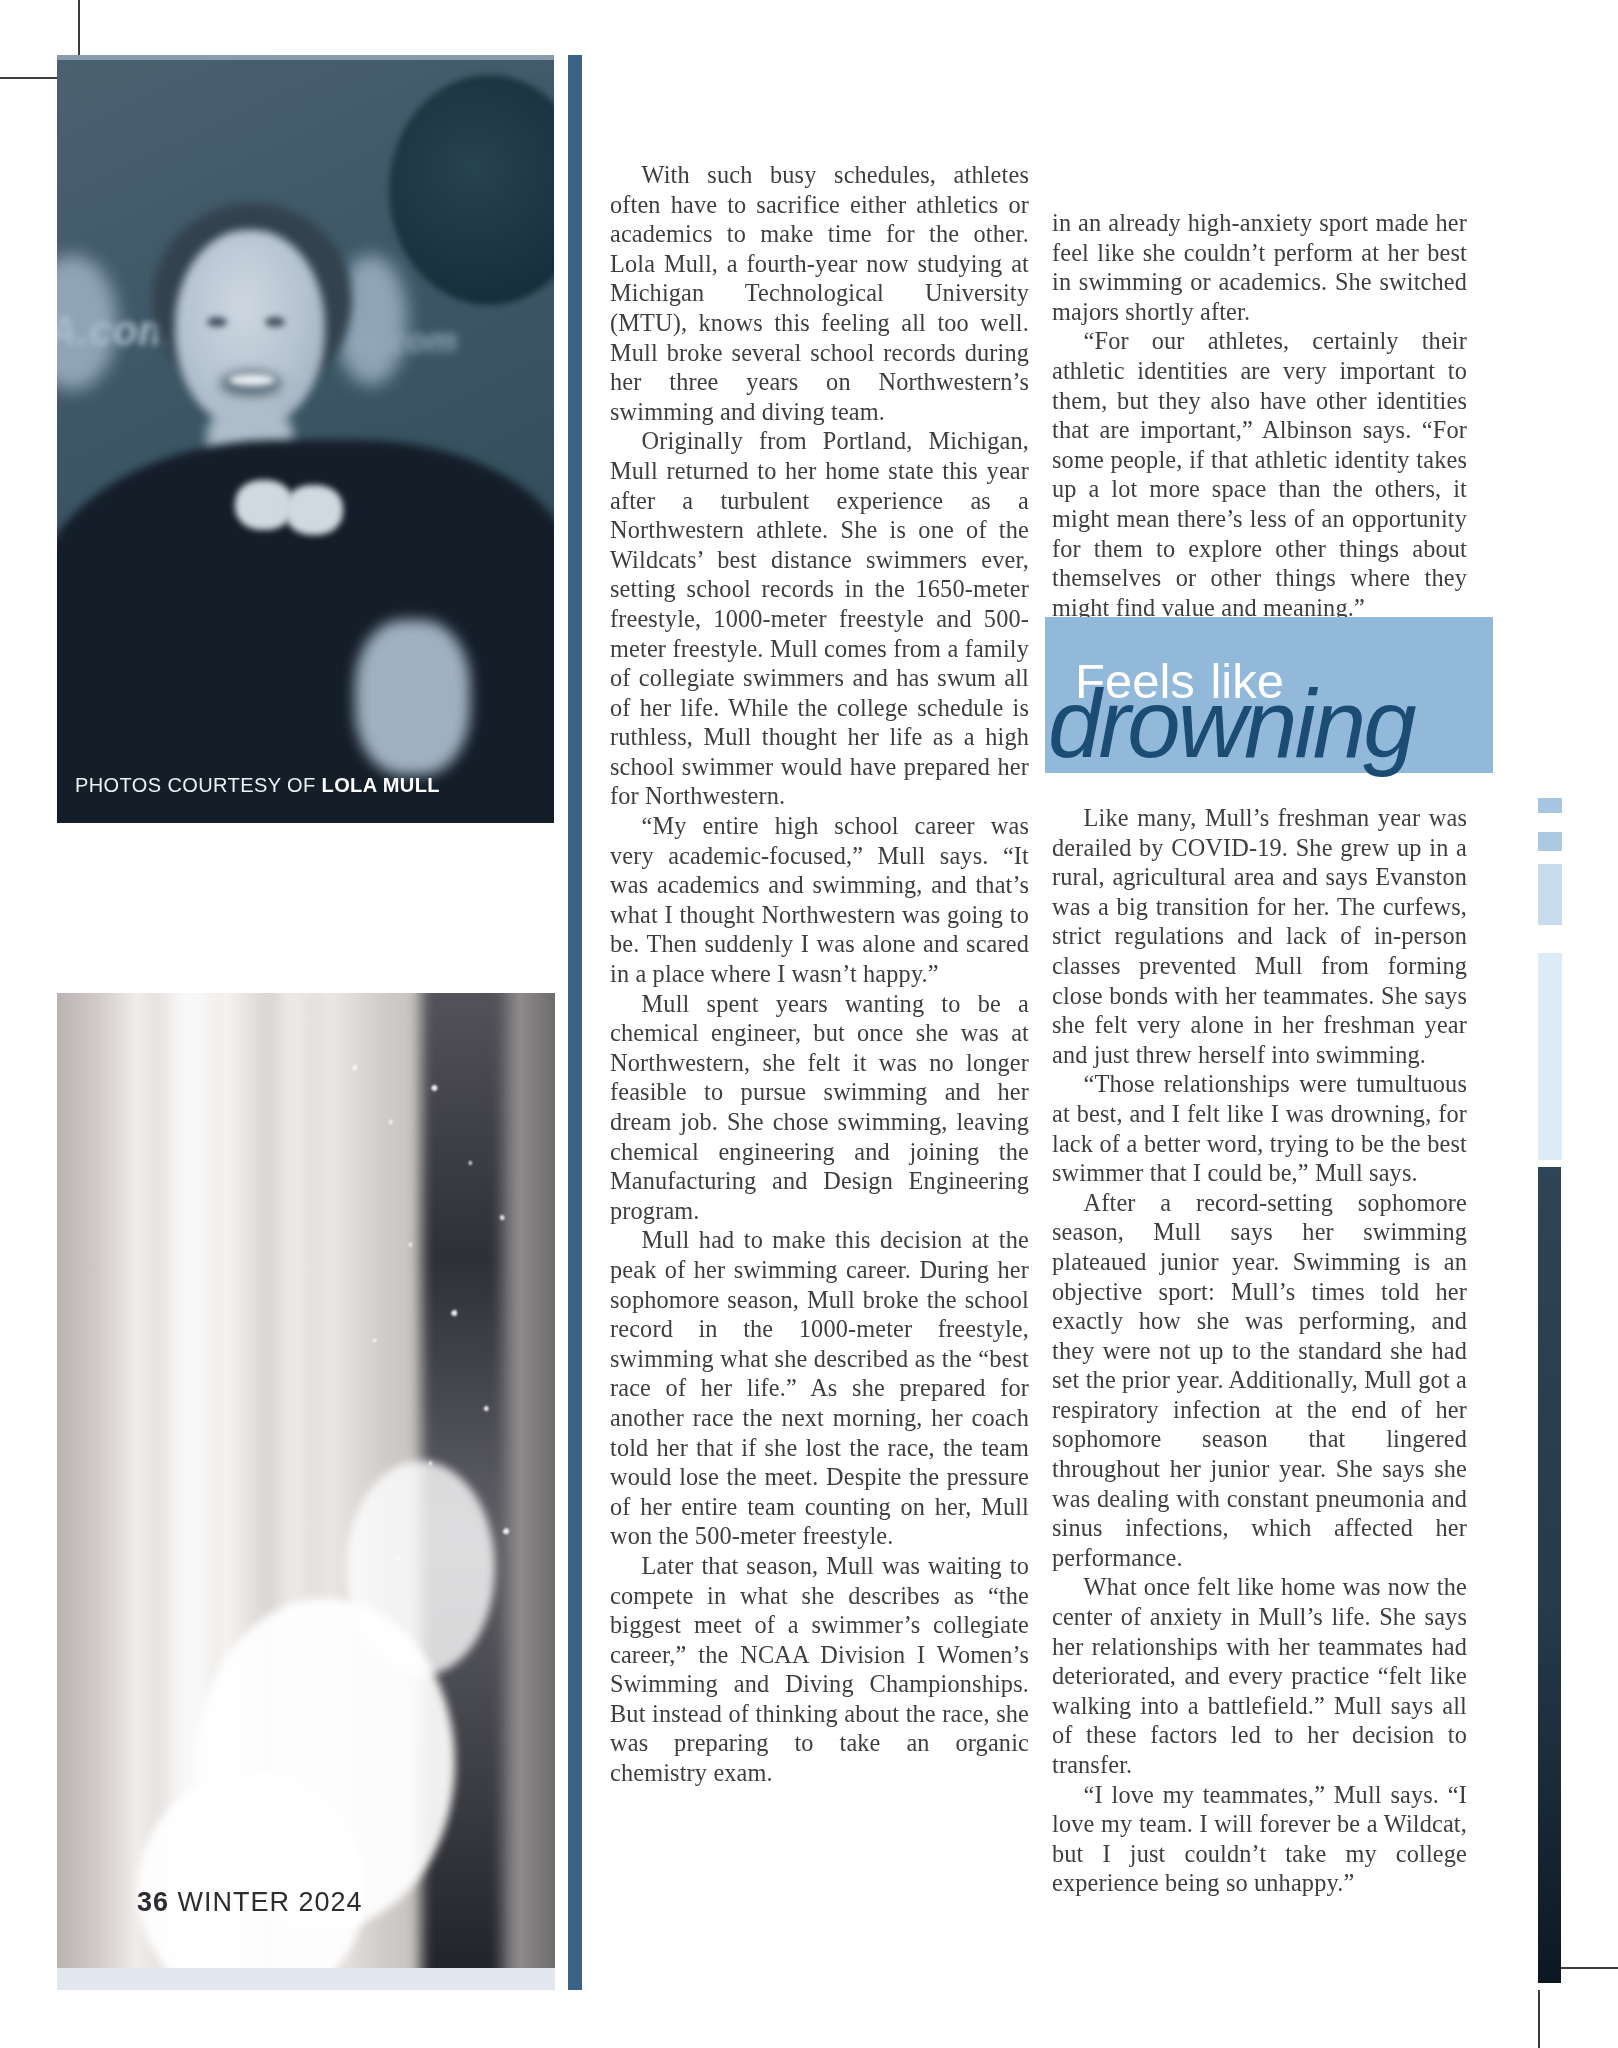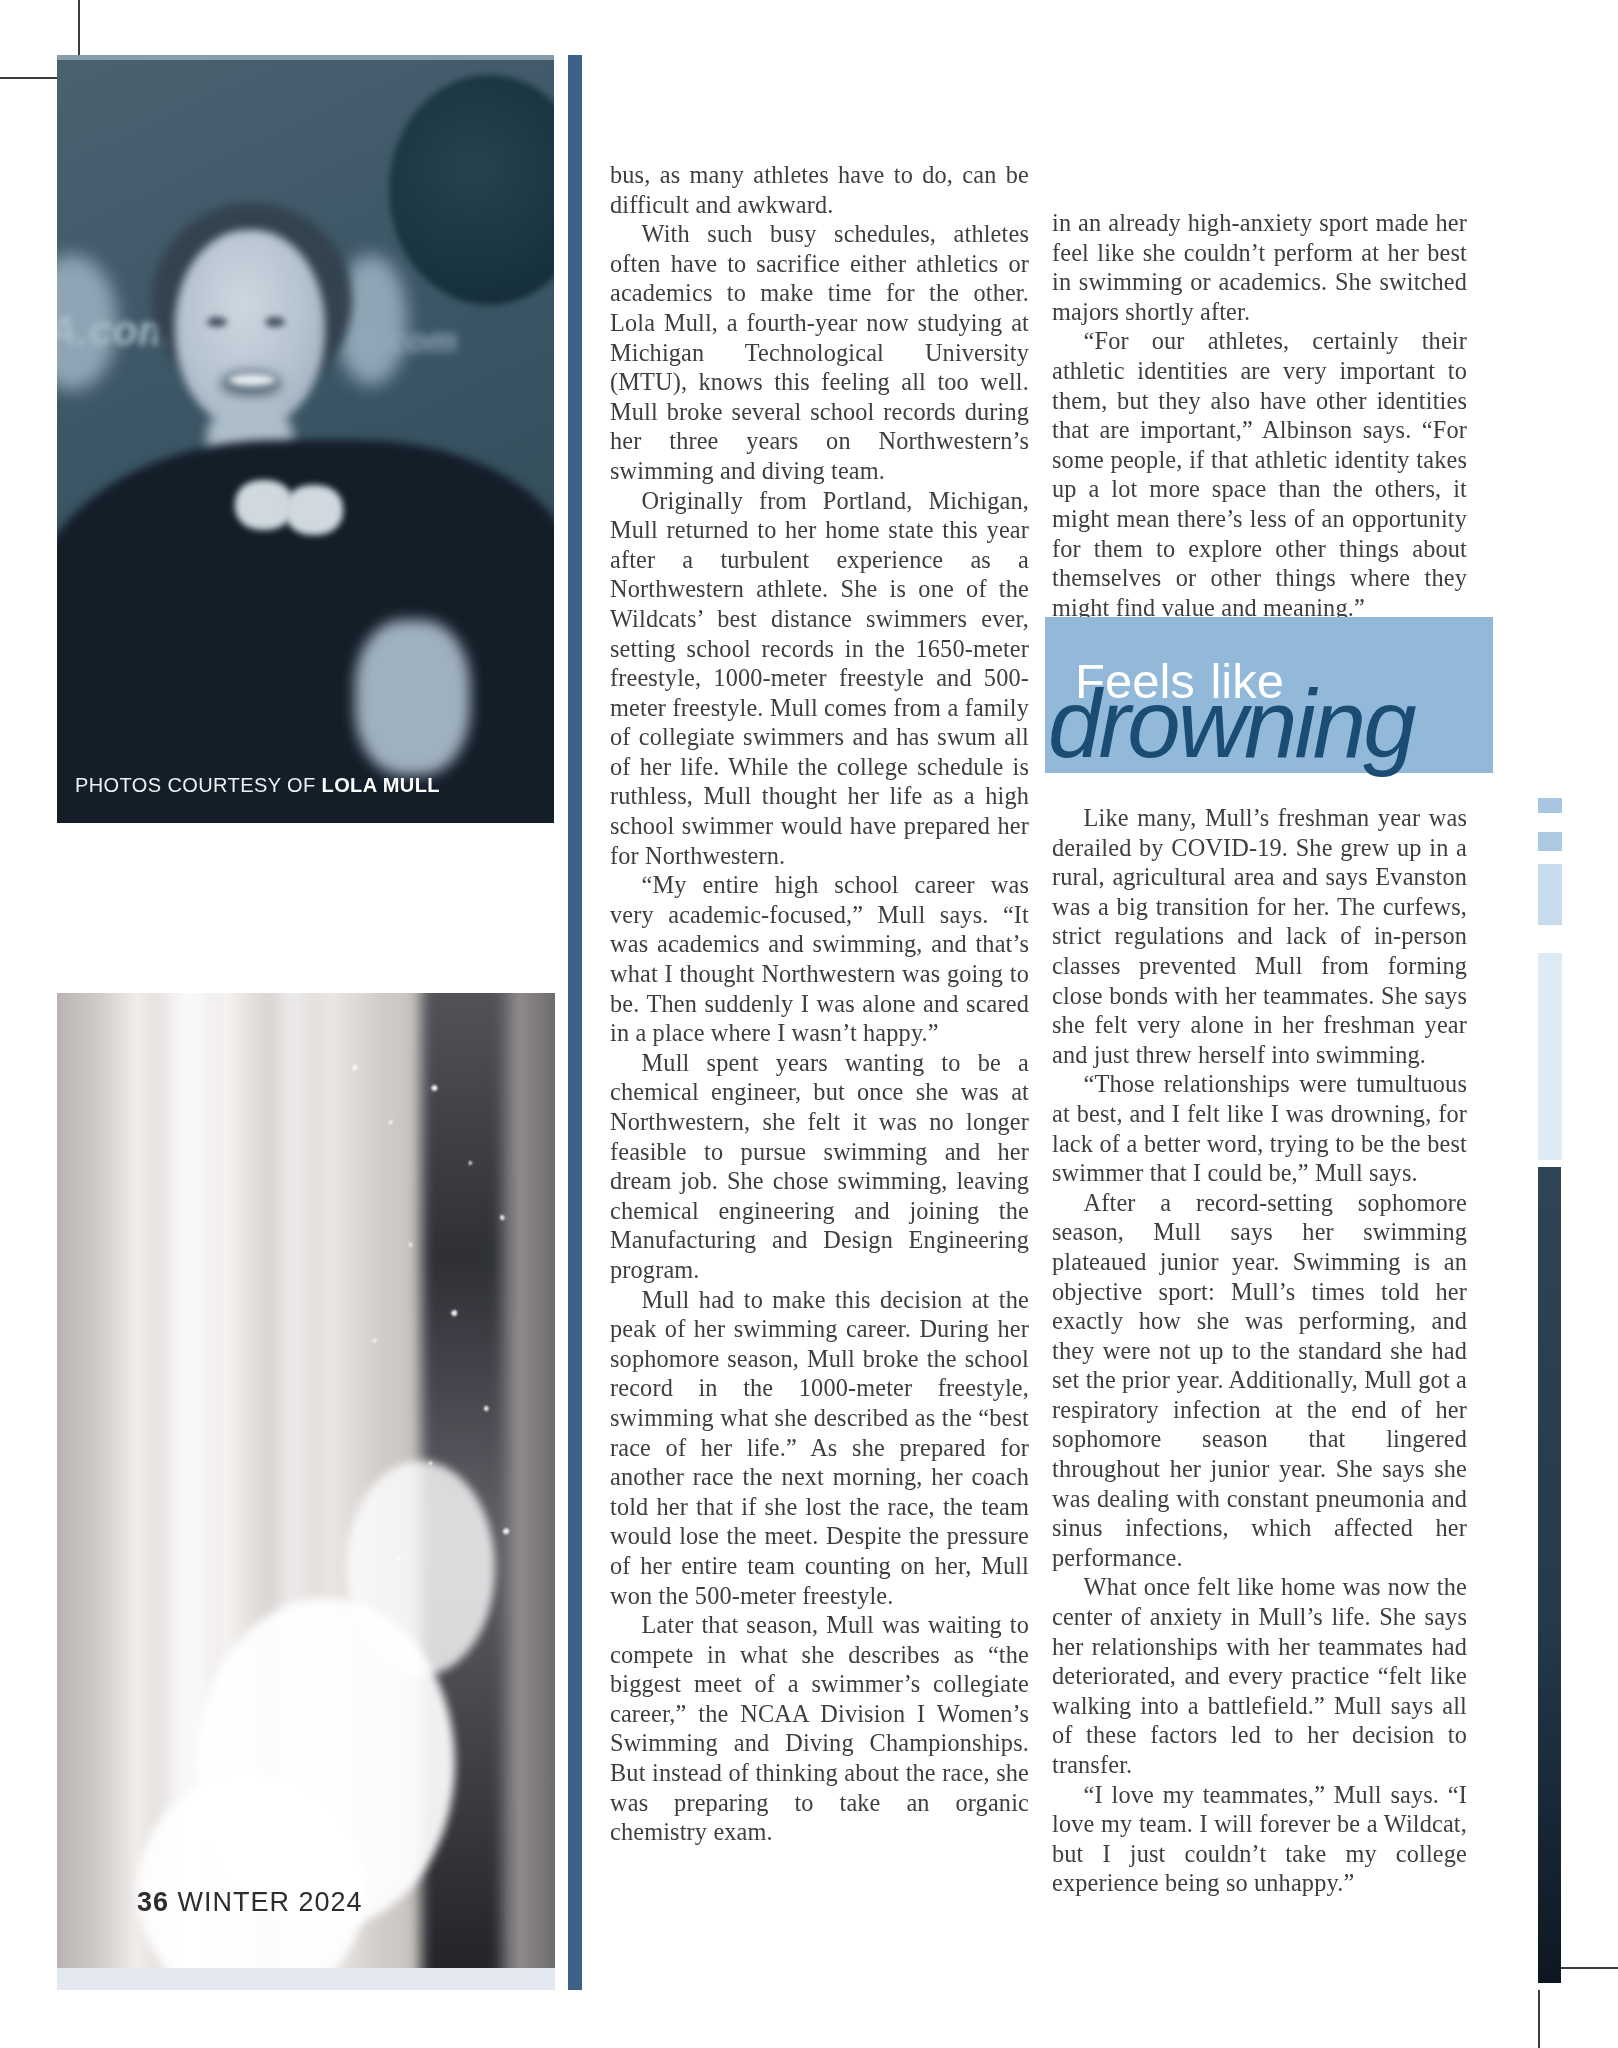--- a/index.html
+++ b/index.html
@@ -139,21 +139,20 @@
 </div>
 <div id="photo2-shadow"></div>
 
 <div id="folio">
   <b>36</b><span> WINTER 2024</span>
 </div>
 
 <div id="divider"></div>
 
 <div id="col1" class="bodycol">
-  <p class="first">bus, as many athletes have to do, can be difficult and awkward.</p>
   <p>With such busy schedules, athletes often have to sacrifice either athletics or academics to make time for the other. Lola Mull, a fourth-year now studying at Michigan Technological University (MTU), knows this feeling all too well. Mull broke several school records during her three years on Northwestern’s swimming and diving team.</p>
   <p>Originally from Portland, Michigan, Mull returned to her home state this year after a turbulent experience as a Northwestern athlete. She is one of the Wildcats’ best distance swimmers ever, setting school records in the 1650-meter freestyle, 1000-meter freestyle and 500-meter freestyle. Mull comes from a family of collegiate swimmers and has swum all of her life. While the college schedule is ruthless, Mull thought her life as a high school swimmer would have prepared her for Northwestern.</p>
   <p>“My entire high school career was very academic-focused,” Mull says. “It was academics and swimming, and that’s what I thought Northwestern was going to be. Then suddenly I was alone and scared in a place where I wasn’t happy.”</p>
   <p>Mull spent years wanting to be a chemical engineer, but once she was at Northwestern, she felt it was no longer feasible to pursue swimming and her dream job. She chose swimming, leaving chemical engineering and joining the Manufacturing and Design Engineering program.</p>
   <p>Mull had to make this decision at the peak of her swimming career. During her sophomore season, Mull broke the school record in the 1000-meter freestyle, swimming what she described as the “best race of her life.” As she prepared for another race the next morning, her coach told her that if she lost the race, the team would lose the meet. Despite the pressure of her entire team counting on her, Mull won the 500-meter freestyle.</p>
   <p>Later that season, Mull was waiting to compete in what she describes as “the biggest meet of a swimmer’s collegiate career,” the NCAA Division I Women’s Swimming and Diving Championships. But instead of thinking about the race, she was preparing to take an organic chemistry exam.</p>
 </div>
 
 <div id="col2a" class="bodycol">
   <p class="first">in an already high-anxiety sport made her feel like she couldn’t perform at her best in swimming or academics. She switched majors shortly after.</p>

